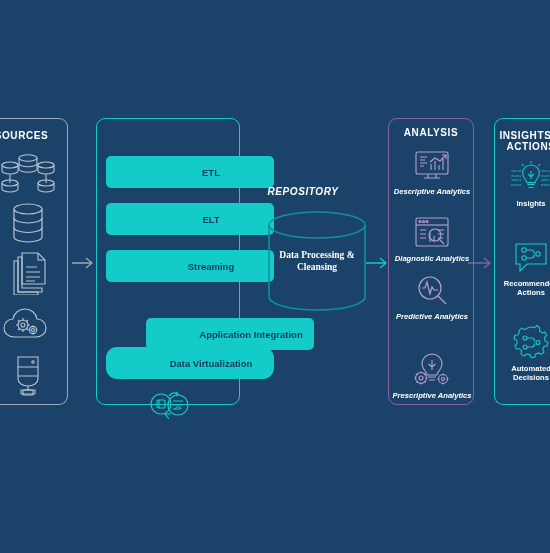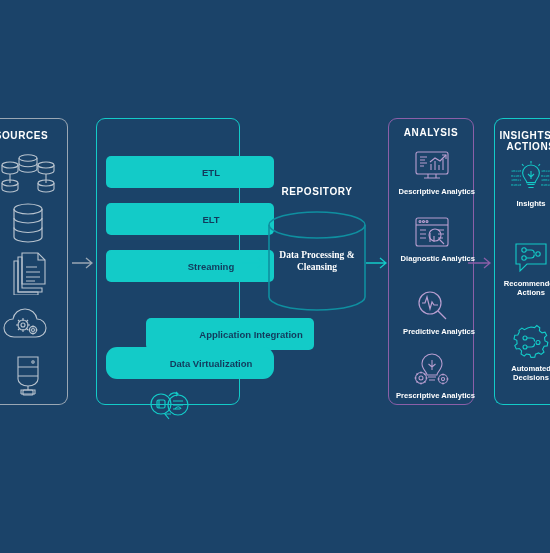--- a/index.html
+++ b/index.html
@@ -31,33 +31,33 @@
     border:1.4px solid #13cbc8;}
   #integration .panel-title{top:11px;}
   .itg-btn{
     position:absolute;left:9px;width:126px;height:32px;
     background:#13cbc8;border-radius:5px;
     color:#123a5c;font-size:9.5px;font-weight:600;
     display:flex;align-items:center;justify-content:center;
     text-align:center;line-height:11px;padding-left:42px;
   }
   #itg-sync{position:absolute;left:145px;top:388px;width:50px;height:34px;}
-  #repo-title{position:absolute;left:250px;top:186px;width:134px;text-align:center;
-    color:#fff;font-size:10px;font-weight:bold;letter-spacing:.6px;}
+  #repo-title{position:absolute;left:236px;top:186px;width:134px;text-align:center;
+    color:#fff;font-size:10px;font-weight:bold;letter-spacing:.6px;font-style:italic;}
   #repo-cyl{position:absolute;left:265px;top:209px;width:104px;height:104px;}
   #repo-label{
     position:absolute;left:262px;top:249px;width:110px;text-align:center;
     color:#ffffff;font-size:9.5px;font-weight:bold;line-height:12px;font-family:Liberation Serif, serif;
   }
 
   
   #analysis{left:388px;top:118px;width:86px;height:287px;
     border:1.4px solid #8b5fa8;}
   #analysis .panel-title{top:0;margin-top:8px;}
-  .ana-item{position:absolute;left:0;width:86px;text-align:right;}
+  .ana-item{position:absolute;left:0;width:86px;text-align:center;font-style:italic;}
   .ana-item .ic{width:40px;height:38px;margin:0 auto;}
   .ana-item .ic svg{display:block;width:100%;height:100%;}
   .ana-item .lab{
     color:#ffffff;font-size:7.6px;font-weight:bold;line-height:9px;margin-top:2px;
   }
 
   
   #insights{left:494px;top:118px;width:96px;height:287px;
     border:1.4px solid #13cbc8;border-right:none;}
   #insights .panel-title{top:11px;left:0;width:72px;}
@@ -232,21 +232,21 @@
             <path d="M8 16h6M8 20h6M8 24h6M26 16h6M26 20h6M26 24h5"></path>
             <path d="M18 28v-9M22 28v-6"></path>
             <circle cx="23" cy="21" r="6"></circle>
             <path d="M27.5 25.5l4.5 4.5"></path>
           </g>
         </svg>
       </div>
       <div class="lab">Diagnostic Analytics</div>
     </div>
 
-    <div class="ana-item" style="top:168px;">
+    <div class="ana-item" style="top:153px;">
       <div class="ic">
         <svg viewBox="0 0 40 38">
           <g fill="none" stroke="#b89ed0" stroke-width="1.2">
             <circle cx="18" cy="16" r="11"></circle>
             <path d="M26 24l8 8"></path>
             <path d="M10 16h3l2-6 3 12 2-7 2 3h4"></path>
           </g>
         </svg>
       </div>
       <div class="lab">Predictive Analytics</div>

